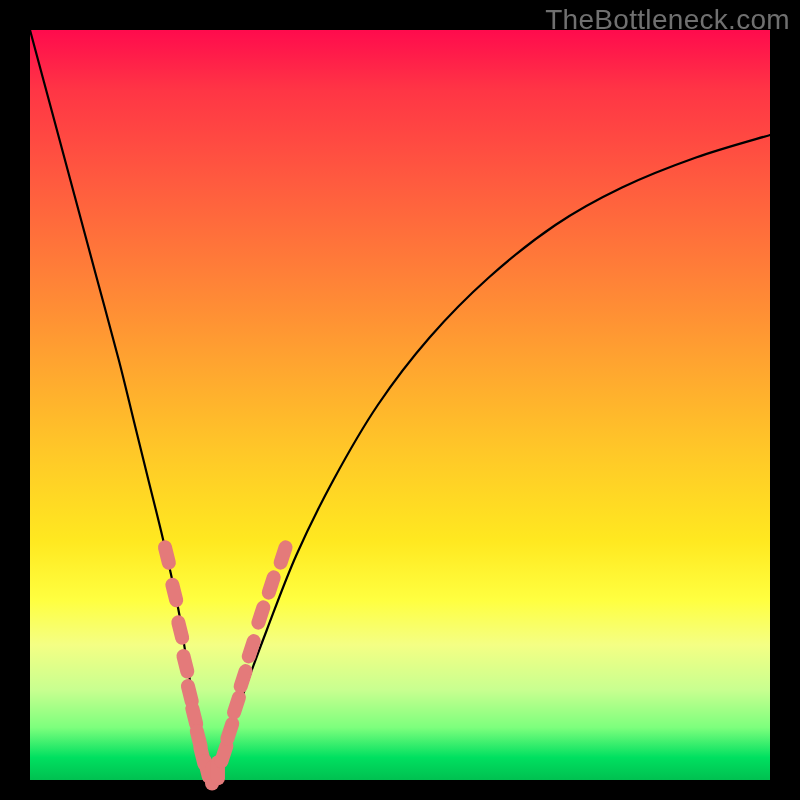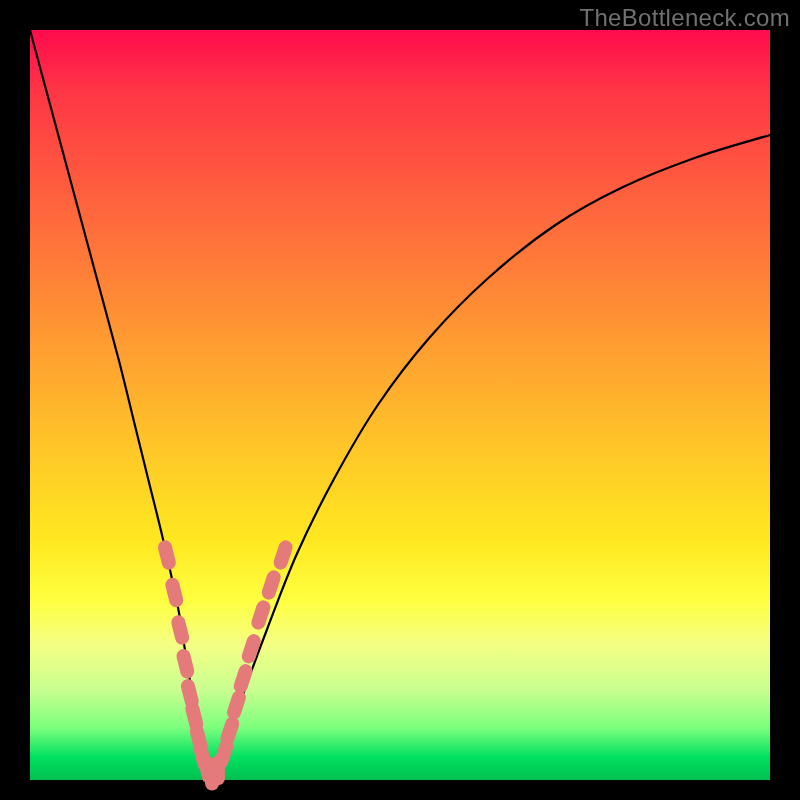--- a/index.html
+++ b/index.html
@@ -45,21 +45,21 @@
       #7dff7d 93%,
       #00e060 97%,
       #00c050 100%
     );
   }
   .watermark {
     position: absolute;
     top: 4px;
     right: 10px;
     color: #707070;
-    font-size: 24px;
+    font-size: 28px;
     font-weight: 400;
     letter-spacing: 0.3px;
     font-family: Arial, Helvetica, sans-serif;
   }
   svg.curve-layer {
     position: absolute;
     left: 30px;
     top: 30px;
     width: 740px;
     height: 750px;

